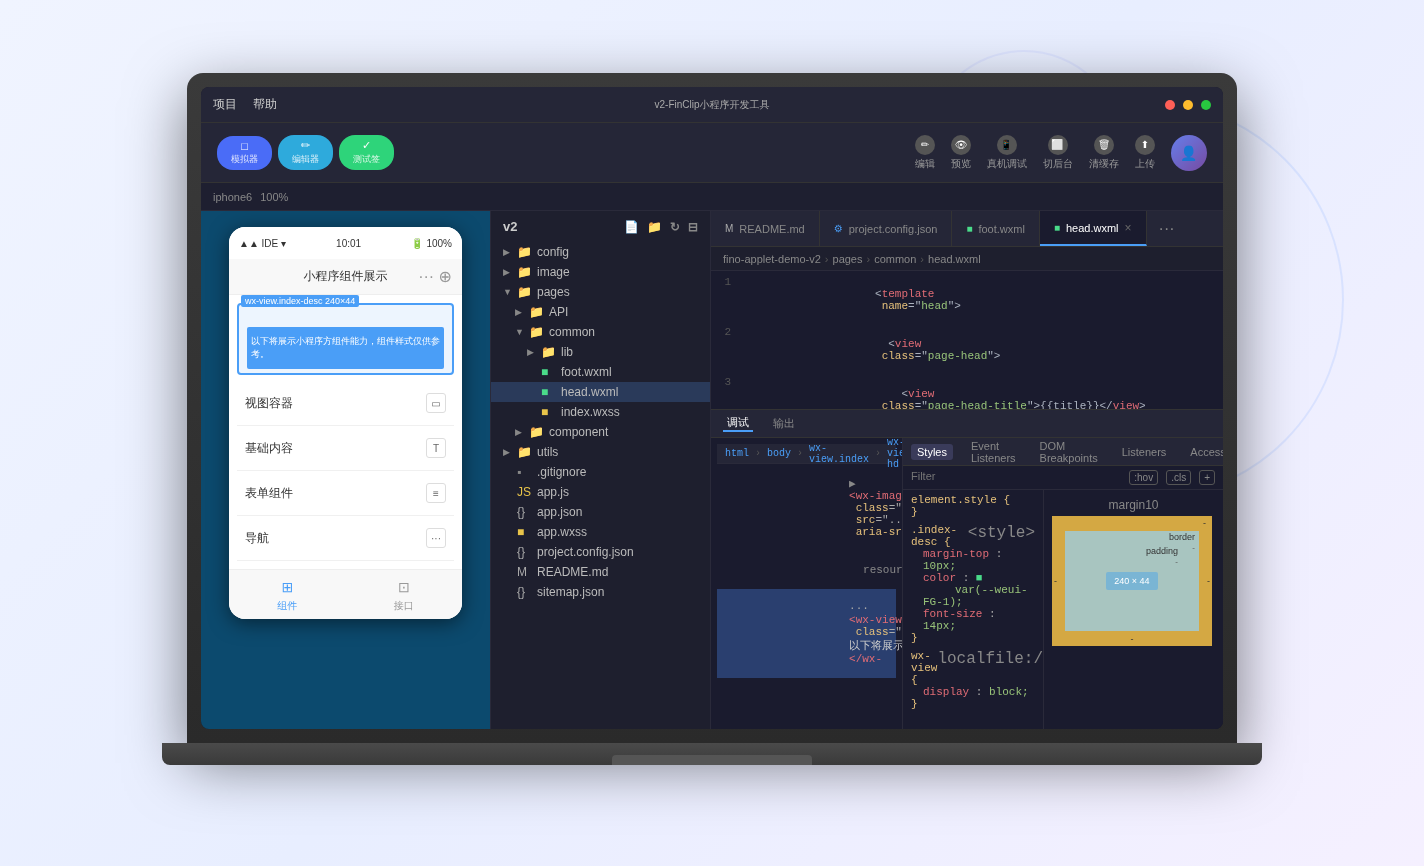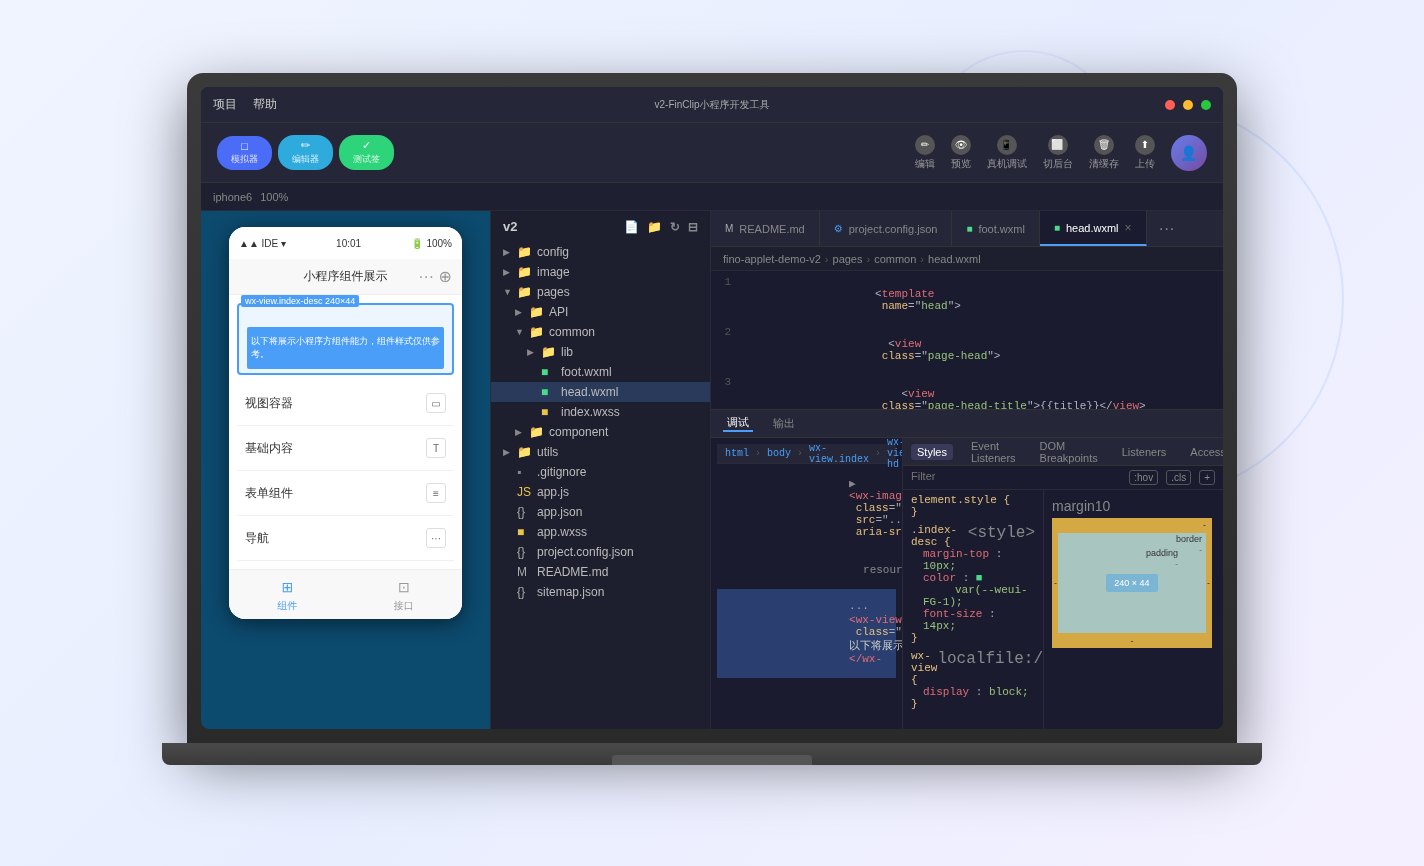--- a/index.html
+++ b/index.html
@@ -1051,30 +1051,30 @@
                         <div style="padding-left:12px;">
                           <span class="style-prop">display</span>
                           <span style="color:#aaa;">: </span>
                           <span style="color:#98c379;">block;</span>
                         </div>
                         <div><span class="style-selector">}</span></div>
                       </div>
                     </div>
 
                     <div style="width:180px; padding:8px; border-left:1px solid #2a2a3a; flex-shrink:0; overflow:hidden;">
-                      <div style="font-size:14px; color:#888; margin-bottom:4px; display:flex; justify-content:flex-start;">
+                      <div style="font-size:12px; color:#888; margin-bottom:4px; display:flex; justify-content:center;">
                         <span>margin</span>
                         <span>10</span>
                       </div>
                       <div style="position:relative; width:160px; height:130px; background:#d4a843; display:flex; align-items:center; justify-content:center;">
                         <div style="position:absolute; top:2px; right:6px; font-size:9px; color:#333;">-</div>
                         <div style="position:absolute; bottom:2px; left:50%; transform:translateX(-50%); font-size:9px; color:#333;">-</div>
                         <div style="position:absolute; left:2px; top:50%; transform:translateY(-50%); font-size:9px; color:#333;">-</div>
                         <div style="position:absolute; right:2px; top:50%; transform:translateY(-50%); font-size:9px; color:#333;">-</div>
-                        <div style="background:#a8c5c0; width:148px; height:100px; display:flex; align-items:center; justify-content:center; position:relative;">
+                        <div style="background:#a8c5c0; width:134px; height:100px; display:flex; align-items:center; justify-content:center; position:relative;">
                           <div style="position:absolute; top:1px; right:4px; font-size:9px; color:#333;">border</div>
                           <div style="position:absolute; top:12px; right:4px; font-size:8px; color:#555;">-</div>
                           <div style="background:#a8c5c0; width:100px; height:72px; display:flex; align-items:center; justify-content:center; position:relative;">
                             <div style="position:absolute; top:1px; right:4px; font-size:9px; color:#333;">padding</div>
                             <div style="position:absolute; top:12px; right:4px; font-size:8px; color:#555;">-</div>
                             <div style="background:#7ab5d4; padding:4px 8px; font-size:9px; color:white; text-align:center; border-radius:2px;">
                               <span>240 × 44</span>
                             </div>
                           </div>
                         </div>

